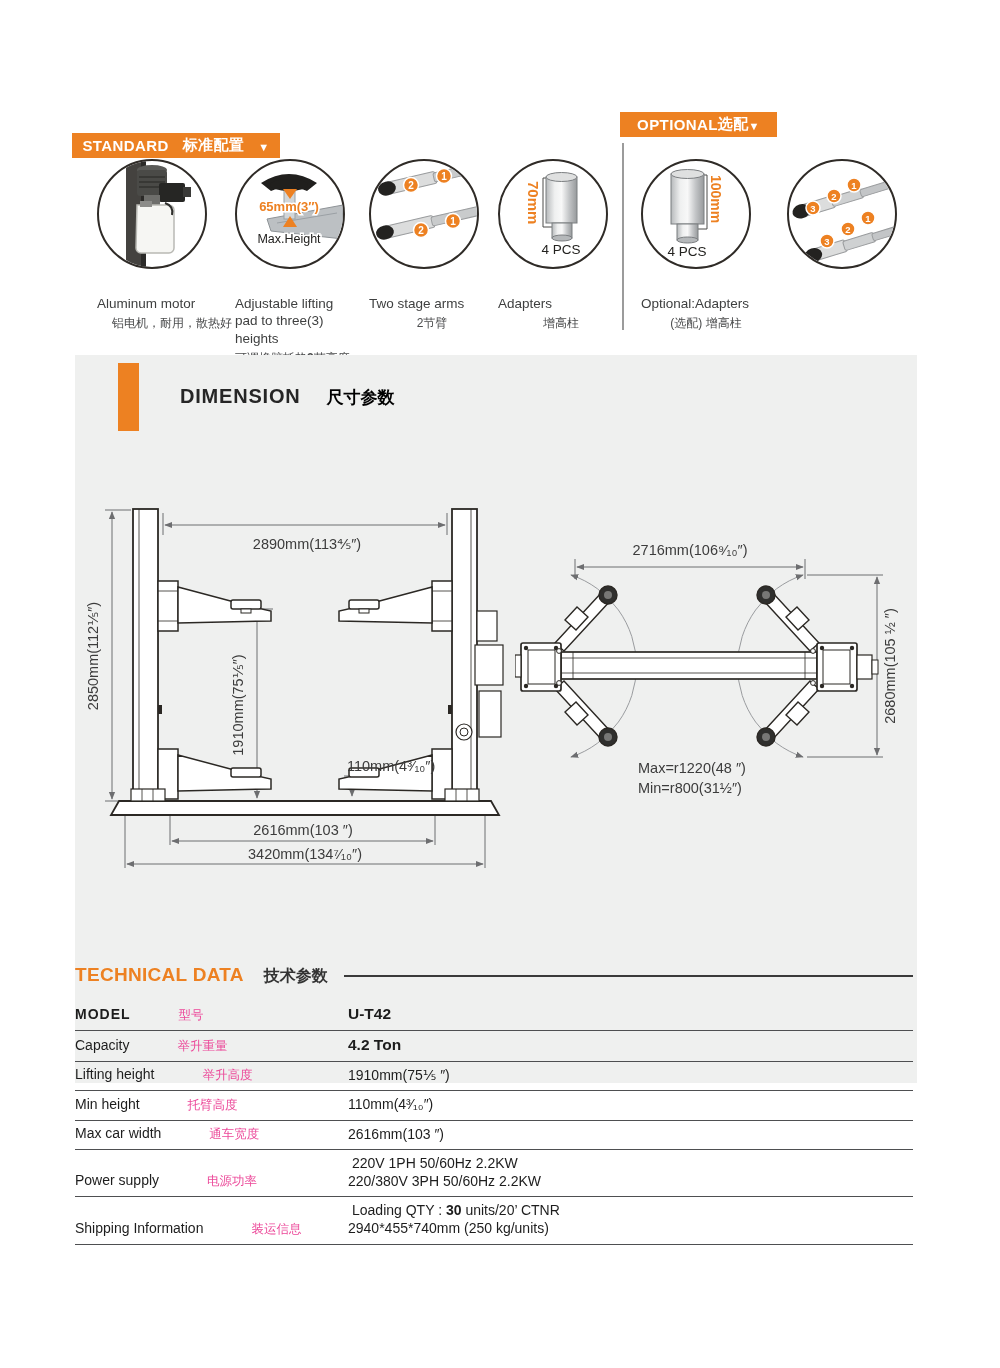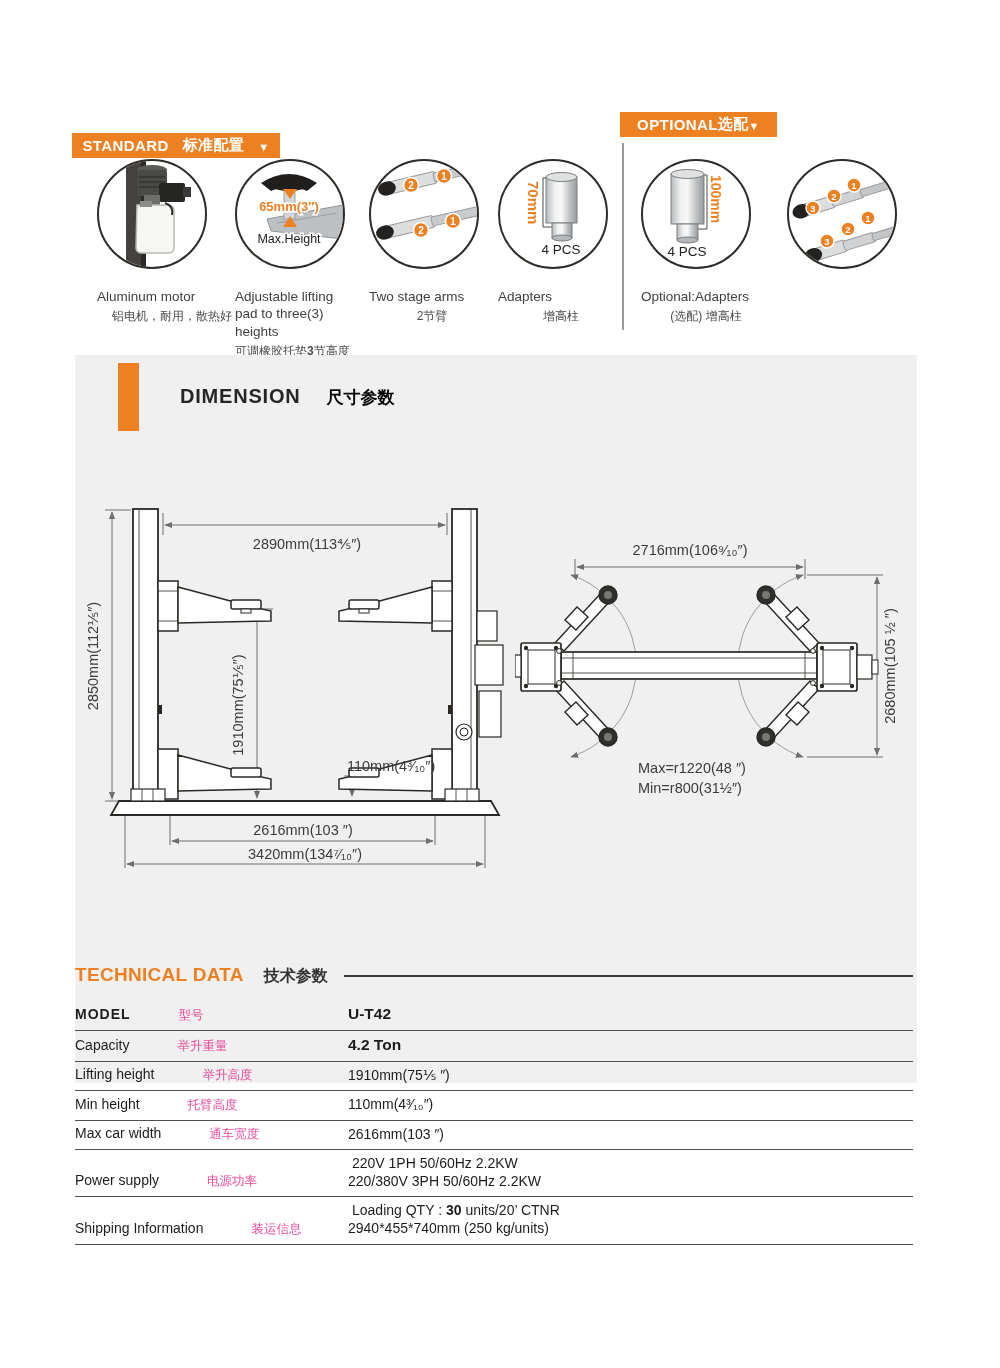--- a/index.html
+++ b/index.html
@@ -10,21 +10,21 @@
        align-items:center;justify-content:center;gap:14px;font-weight:bold;font-size:15px;letter-spacing:.4px;}
   .bar .arr{font-size:11px;transform:translateY(1px);}
   .bar-standard{left:72px;top:112px;width:208px;margin-top:21px;}
   .bar-optional{left:620px;top:112px;width:157px;gap:0;}
   .vdivider{position:absolute;left:622px;top:143px;width:2px;height:187px;background:#9b9b9b;}
   
   .item{position:absolute;top:159px;}
   .circle{width:106px;height:106px;border-radius:50%;border:2.5px solid #2f2b27;background:#fff;
           overflow:hidden;box-sizing:content-box;}
   .circle svg{display:block;width:106px;height:106px;}
-  .cap{margin-top:19px;}
+  .cap{margin-top:26px;}
   .cap .en{font-size:13.5px;line-height:1.28;color:#3f4040;}
   .cap .cn{font-size:12px;margin-top:3px;color:#4a4b4c;white-space:nowrap;text-align:center;}
   
   .panel{position:absolute;left:75px;top:355px;width:842px;height:728px;background:#EFF0EF;}
   .panel-bar{position:absolute;left:43px;top:8px;width:21px;height:68px;background:#ED8122;}
   .panel-title{position:absolute;left:105px;top:30px;display:flex;align-items:baseline;gap:26px;}
   .panel-title .t1{font-size:20px;font-weight:bold;color:#262626;letter-spacing:.8px;}
   .panel-title .t2{font-size:17px;font-weight:bold;color:#000000;}
   .fv{position:absolute;left:10px;top:140px;width:420px;height:375px;}
   .tv{position:absolute;left:440px;top:180px;width:400px;height:280px;}

